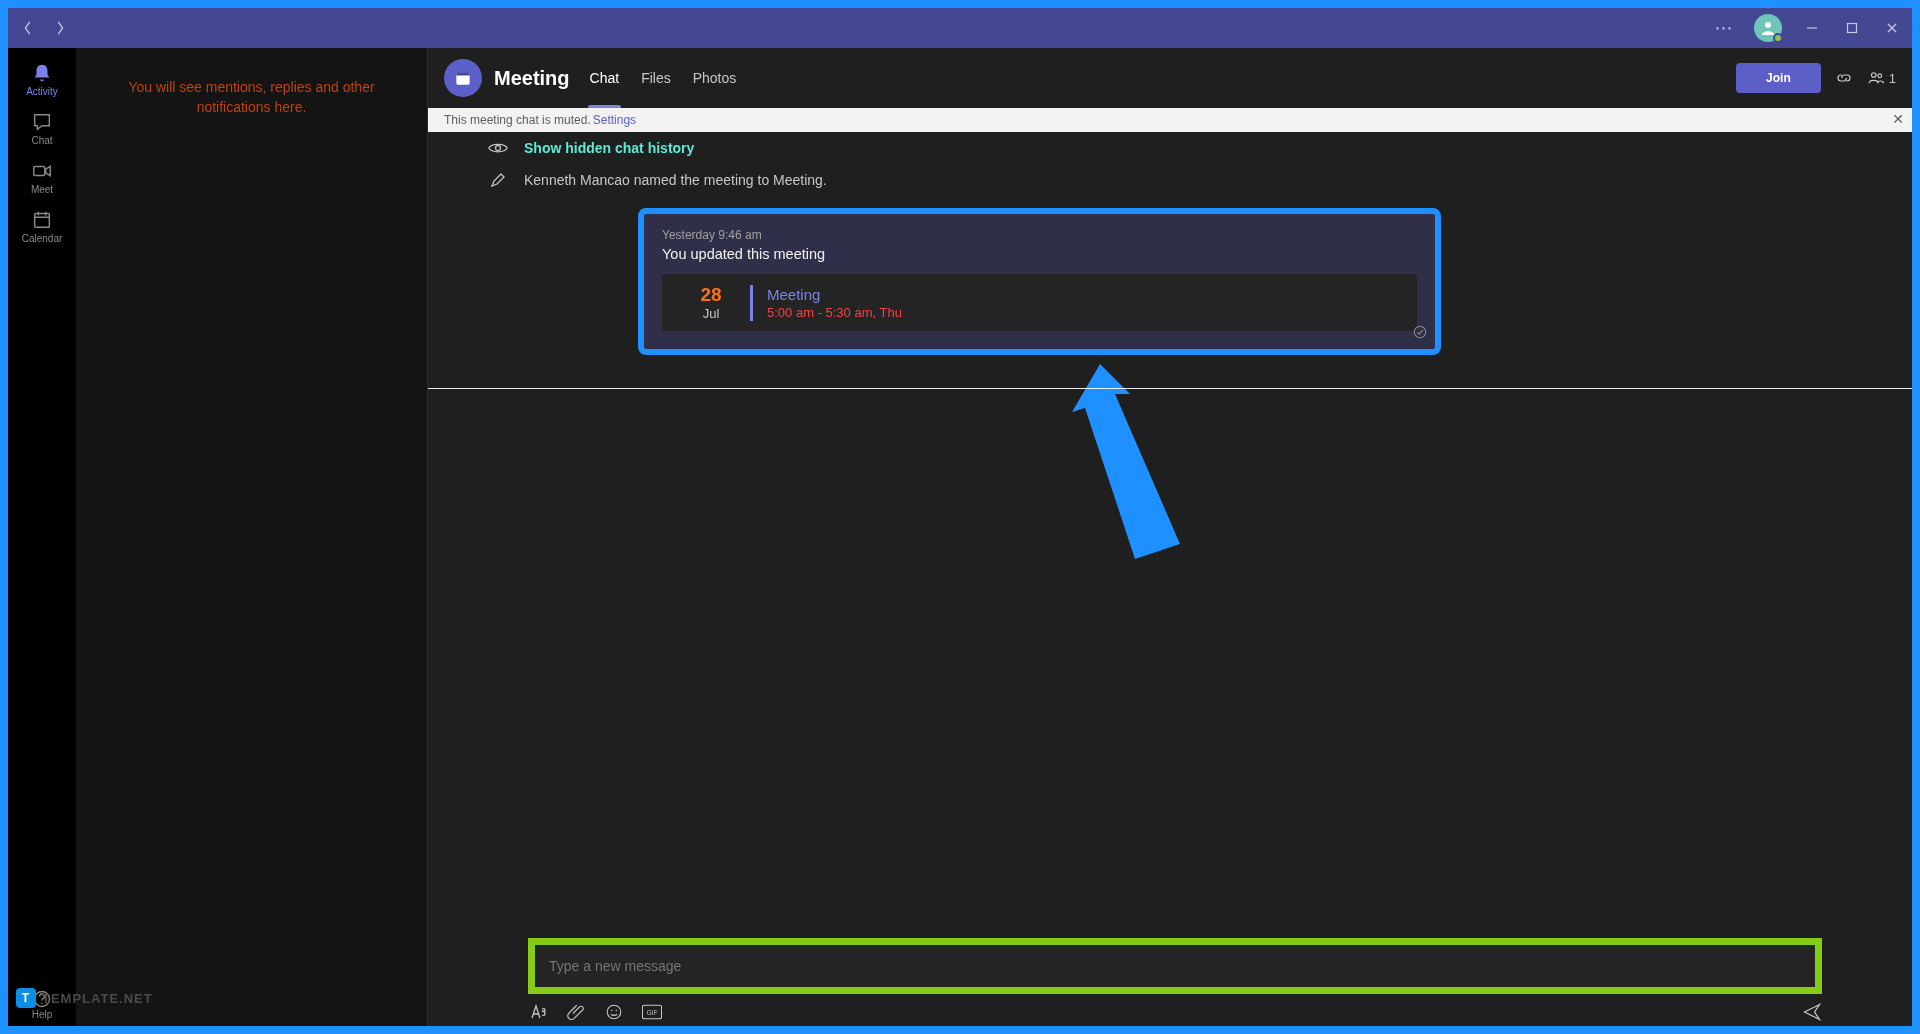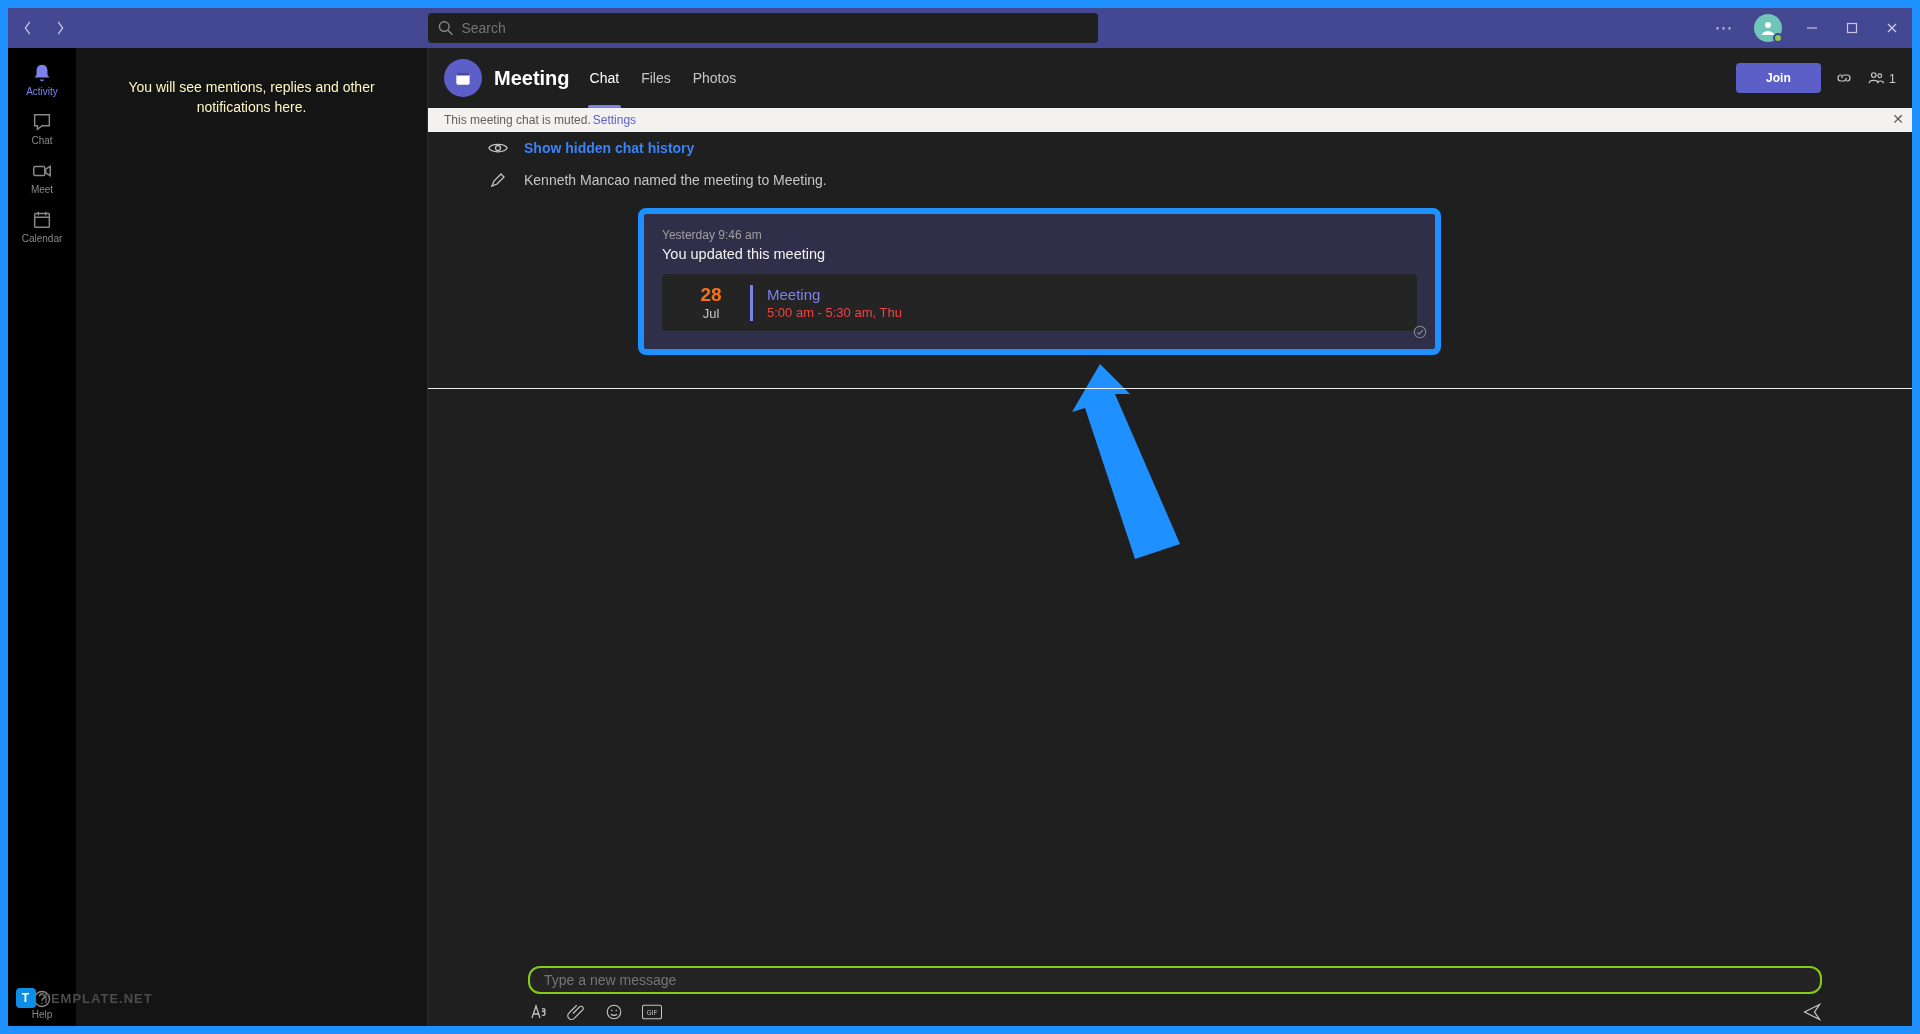--- a/index.html
+++ b/index.html
@@ -30,21 +30,21 @@
 .rail-item svg { width: 22px; height: 22px; fill: currentColor; margin-bottom: 2px; }
 .rail-label { font-size: 10px; }
 .rail-help { position: absolute; bottom: 6px; width: 100%; display: flex; flex-direction: column; align-items: center; color: #8a8886; cursor: pointer; }
 .rail-help svg { width: 20px; height: 20px; }
 
 
 .feed-panel { width: 352px; background: #141414; border-right: 1px solid #2d2c2c; display: flex; flex-direction: column; }
 .feed-header { height: 56px; display: flex; align-items: center; padding: 0 14px; border-bottom: 0px solid #2d2c2c; }
 .feed-title { font-size: 18px; font-weight: 700; color: #fff; flex: 1; }
 .feed-icon-btn { width: 28px; height: 28px; display: flex; align-items: center; justify-content: center; color: #c8c6c4; cursor: pointer; margin-left: 6px; }
-.feed-empty { padding: 30px 24px; text-align: center; color: #fef9c3; font-size: 14px; line-height: 1.4; }
+.feed-empty { padding: 30px 24px; text-align: center; color: #c2410c; font-size: 14px; line-height: 1.4; }
 
 
 .main-col { flex: 1; display: flex; flex-direction: column; min-width: 0; background: #1f1f1f; position: relative; }
 
 .download-banner { height: 30px; background: #f3f2f1; display: flex; align-items: center; justify-content: center; font-size: 12.5px; color: #242424; }
 .download-banner a { color: #242424; text-decoration: underline; cursor: pointer; margin-left: 4px; }
 
 .chat-header { height: 60px; background: #1f1f1f; display: flex; align-items: center; padding: 0 16px; border-bottom: 0px solid #2d2c2c; }
 .meeting-avatar { width: 38px; height: 38px; border-radius: 50%; background: #5b5fc7; display: flex; align-items: center; justify-content: center; margin-right: 12px; }
 .meeting-avatar svg { width: 20px; height: 20px; fill: #fff; }
@@ -58,42 +58,42 @@
 .hdr-icon-btn { color: #c8c6c4; cursor: pointer; display: flex; align-items: center; gap: 4px; font-size: 13px; }
 .hdr-icon-btn svg { width: 18px; height: 18px; fill: currentColor; }
 
 .muted-banner { height: 24px; background: #f3f2f1; display: flex; align-items: center; padding: 0 16px; font-size: 12px; color: #605e5c; position: relative; }
 .muted-banner a { color: #5b5fc7; cursor: pointer; text-decoration: none; margin-left: 2px; }
 .muted-close { position: absolute; right: 8px; top: 3px; color: #605e5c; cursor: pointer; font-size: 14px; }
 
 .chat-area { flex: 1; position: relative; overflow: hidden; }
 .sys-row { display: flex; align-items: center; gap: 16px; padding: 8px 60px; color: #c8c6c4; font-size: 14px; }
 .sys-row .sys-icon { width: 20px; display: flex; justify-content: center; }
-.sys-row.bold { font-weight: 600; color: #3b82f6; }
+.sys-row.bold { font-weight: 600; color: #5eead4; }
 
 .highlight-box { position: absolute; left: 210px; top: 76px; width: 803px; border: 6px solid #1e90ff; border-radius: 8px; background: #2f2f4a; padding: 14px 18px 18px; }
 .hl-time { color: #a19f9d; font-size: 12px; }
 .hl-msg { color: #f3f2f1; font-size: 14.5px; margin-top: 4px; }
 .meeting-card { margin-top: 12px; background: #242424; border-radius: 4px; display: flex; align-items: center; padding: 10px 14px; cursor: pointer; }
 .mc-date { width: 70px; text-align: center; }
 .mc-day { color: #f97316; font-size: 19px; font-weight: 600; }
 .mc-mon { color: #c8c6c4; font-size: 13px; }
 .mc-bar { width: 3px; height: 36px; background: #7b83eb; margin: 0 14px 0 4px; }
 .mc-info { display: flex; flex-direction: column; gap: 2px; }
 .mc-title { color: #7b83eb; font-size: 15px; font-weight: 500; }
 .mc-time { color: #ef4444; font-size: 13px; }
 .msg-status { position: absolute; right: 8px; bottom: 6px; color: #8a8886; }
 .msg-status svg { width: 14px; height: 14px; }
 
 .big-arrow { position: absolute; left: 632px; top: 232px; pointer-events: none; }
 
 .divider-line { position: absolute; left: -408px; right: 0; top: 256px; height: 1px; background: #fff; opacity: 0.9; }
 
 .compose { position: absolute; left: 100px; right: 90px; bottom: 4px; }
-.compose-input { width: 100%; height: 28px; border: 2px solid #84cc16; background: #242424; border-radius: 12px; padding: 0 14px; color: #c8c6c4; font-size: 14px; outline: none; }
+.compose-input { width: 100%; height: 56px; border: 7px solid #84cc16; background: #242424; border-radius: 0; padding: 0 14px; color: #c8c6c4; font-size: 14px; outline: none; }
 .compose-row { display: flex; align-items: center; gap: 18px; margin-top: 8px; color: #c8c6c4; }
 .compose-row .ci { cursor: pointer; width: 20px; height: 20px; display: flex; align-items: center; justify-content: center; }
 .compose-row .send { margin-left: auto; cursor: pointer; }
 
 .watermark { position: absolute; left: 8px; bottom: 18px; display: flex; align-items: center; gap: 6px; color: #4b4b4b; font-size: 13px; font-weight: 700; letter-spacing: 1px; pointer-events: none; }
 .watermark .wm-badge { width: 20px; height: 20px; border-radius: 4px; background: #0d8de6; color: #fff; display: flex; align-items: center; justify-content: center; font-size: 12px; font-weight: 800; }
 </style>
 </head>
 <body>
 
@@ -103,27 +103,20 @@
       <div class="nav-arrow">
         <svg viewBox="0 0 10 16">
             <path d="M7 1 L2 8 L7 15" stroke="currentColor" stroke-width="1.5" fill="none"></path>
           </svg>
       </div>
       <div class="nav-arrow">
         <svg viewBox="0 0 10 16">
             <path d="M3 1 L8 8 L3 15" stroke="currentColor" stroke-width="1.5" fill="none"></path>
           </svg>
       </div>
-    </div>
-    <div class="searchbar">
-      <svg viewBox="0 0 16 16">
-          <circle cx="6.5" cy="6.5" r="5" stroke="#8a8a8a" stroke-width="1.5" fill="none"></circle>
-          <line x1="10.5" y1="10.5" x2="15" y2="15" stroke="#8a8a8a" stroke-width="1.5"></line>
-        </svg>
-      <input placeholder="Search" style="">
     </div>
     <div class="titlebar-right">
       <div class="titlebar-btn ellipsis-btn">⋯</div>
       <div class="avatar-btn">
         <svg viewBox="0 0 16 16">
             <circle cx="8" cy="5" r="3"></circle>
             <path d="M2 15 C2 10 14 10 14 15 Z"></path>
           </svg>
         <div class="avatar-badge"></div>
       </div>

